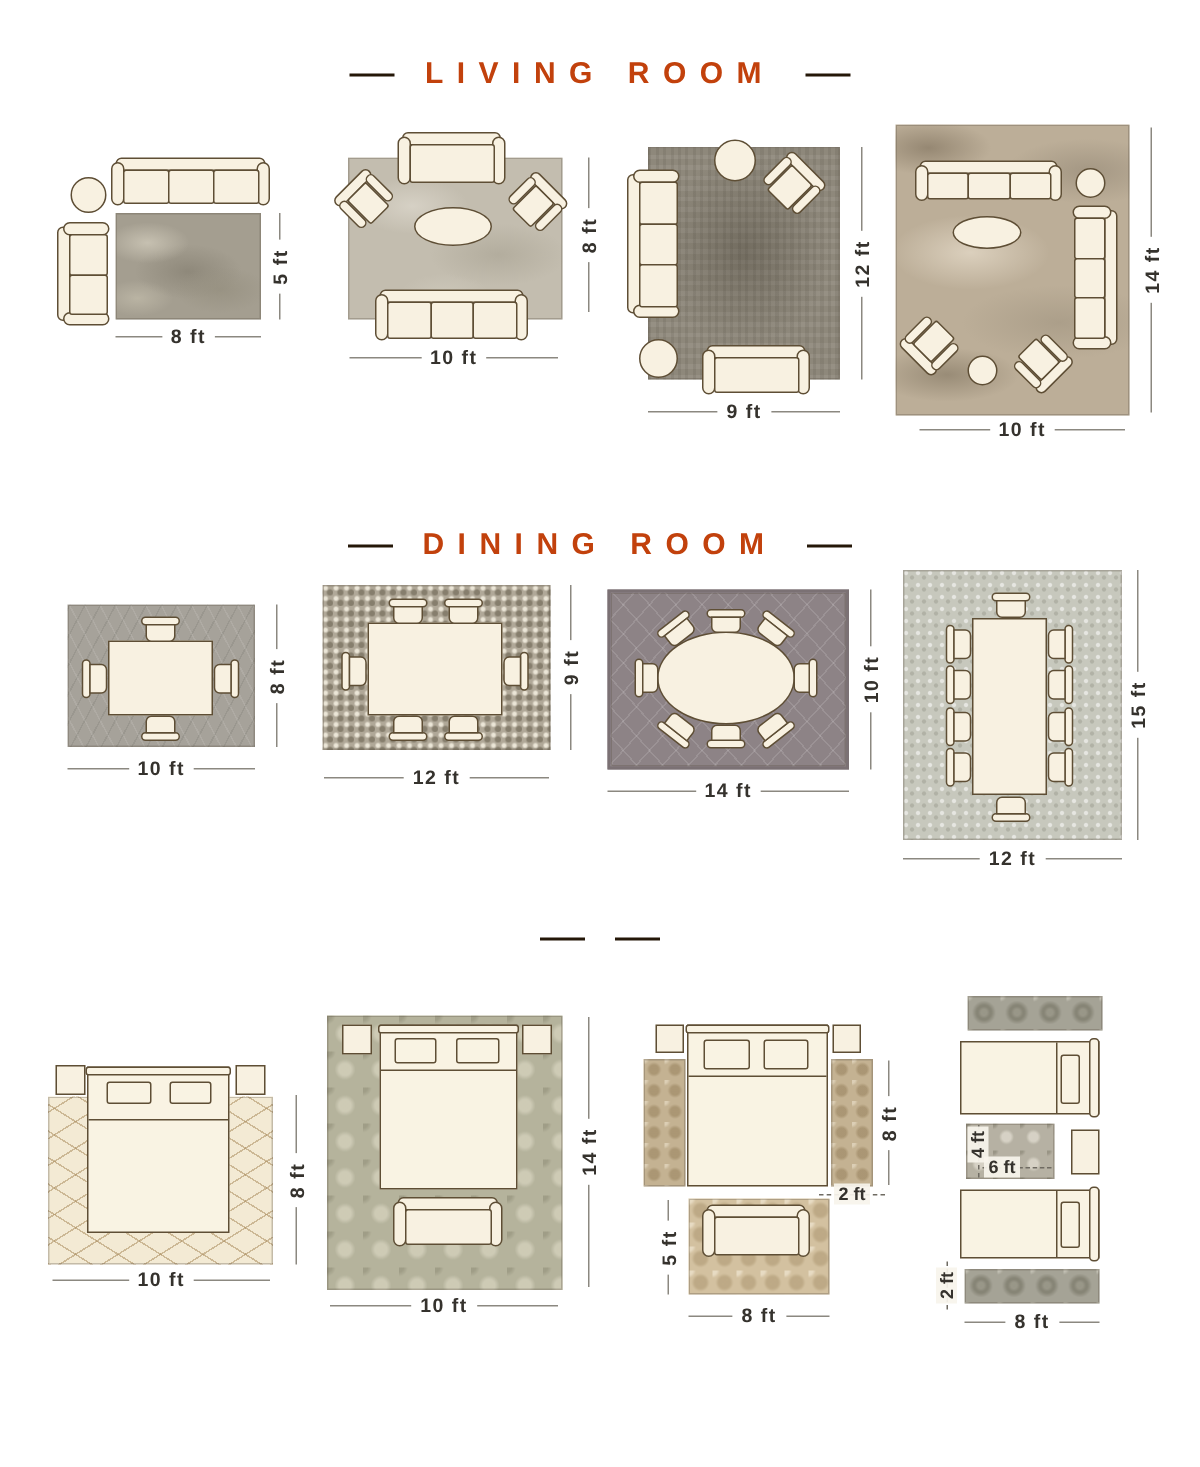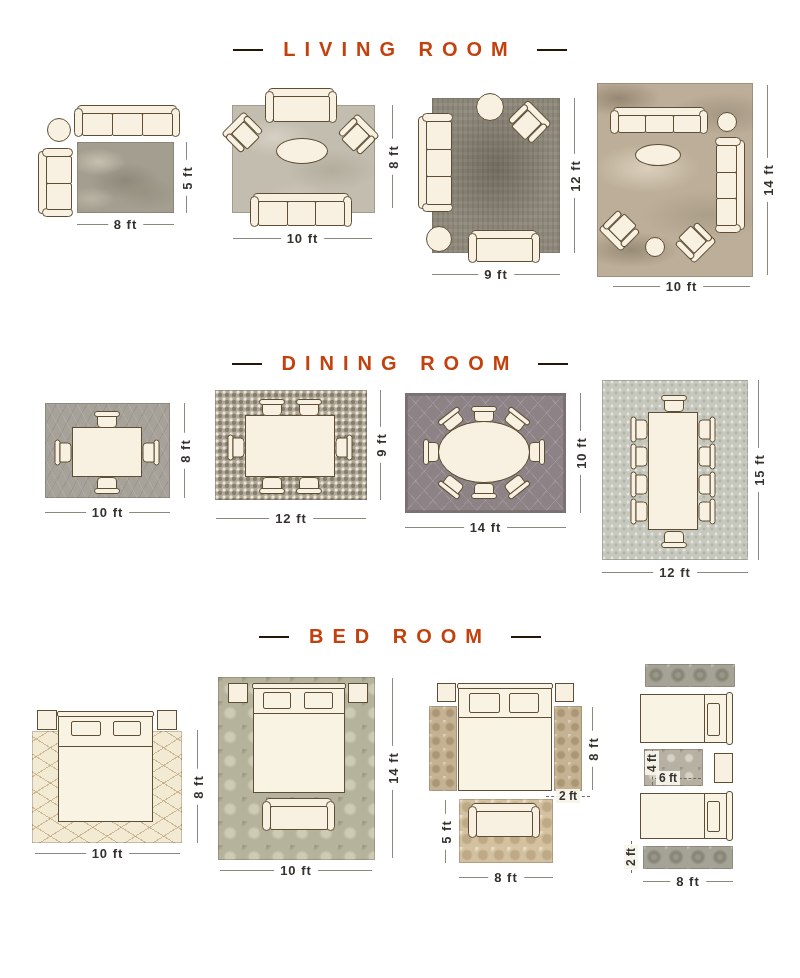--- a/index.html
+++ b/index.html
@@ -454,21 +454,20 @@
     <span class="ln"></span>
       <span class="lb">12 ft</span>
   </div>
   <div class="dim-v" style="left:750px;top:380px;height:180px">
     <span class="ln"></span>
       <span class="lb">15 ft</span>
   </div>
 
   <div class="sec-title" style="top:625px">
     <span class="tdash"></span>
-    <span class="txt">BED ROOM</span>
     <span class="tdash"></span>
   </div>
 
   <div class="rug rug-br1" style="left:32px;top:731px;width:150px;height:112px"></div>
   <div class="f" style="left:37px;top:710px;width:20px;height:20px"></div>
   <div class="f" style="left:157px;top:710px;width:20px;height:20px"></div>
   <div class="bed" style="left:58px;top:711px;width:95px;height:111px">
     <i class="hb"></i>
     <i class="pl" style="left:12px;top:9px;width:30px;height:15px"></i>
     <i class="pl" style="left:54px;top:9px;width:28px;height:15px"></i>

